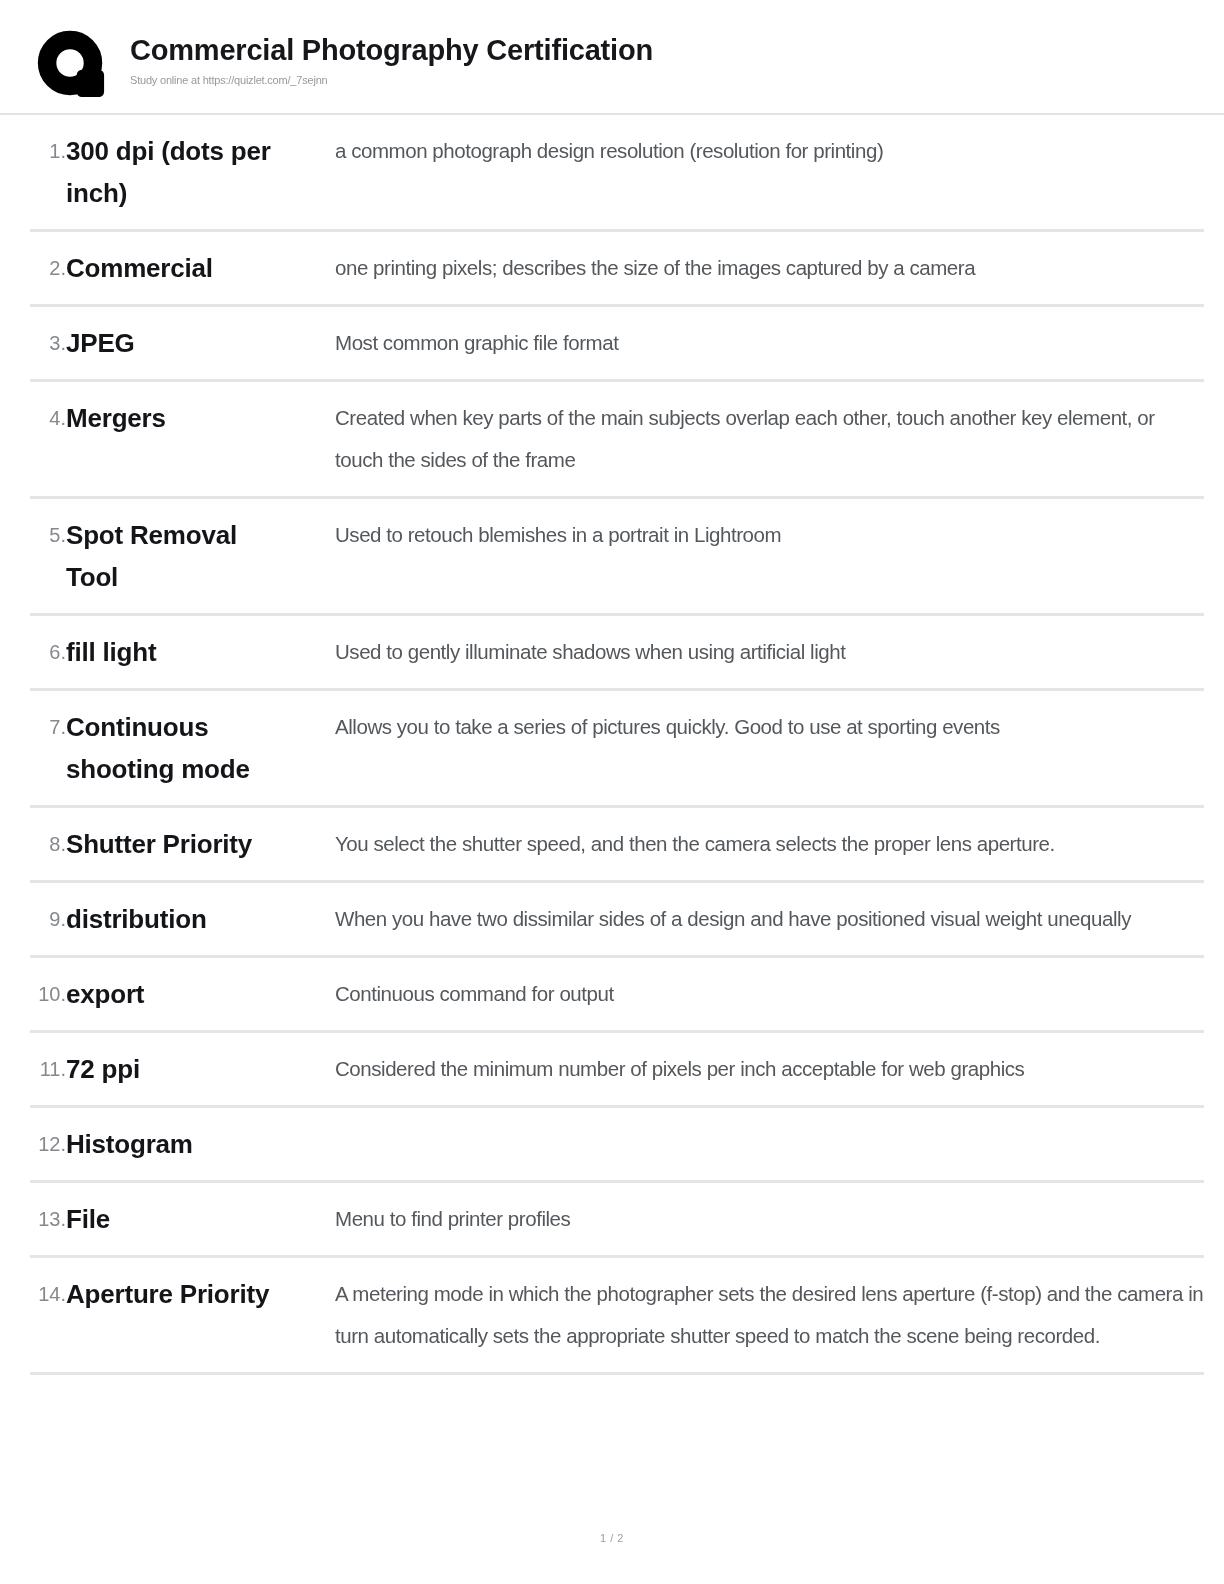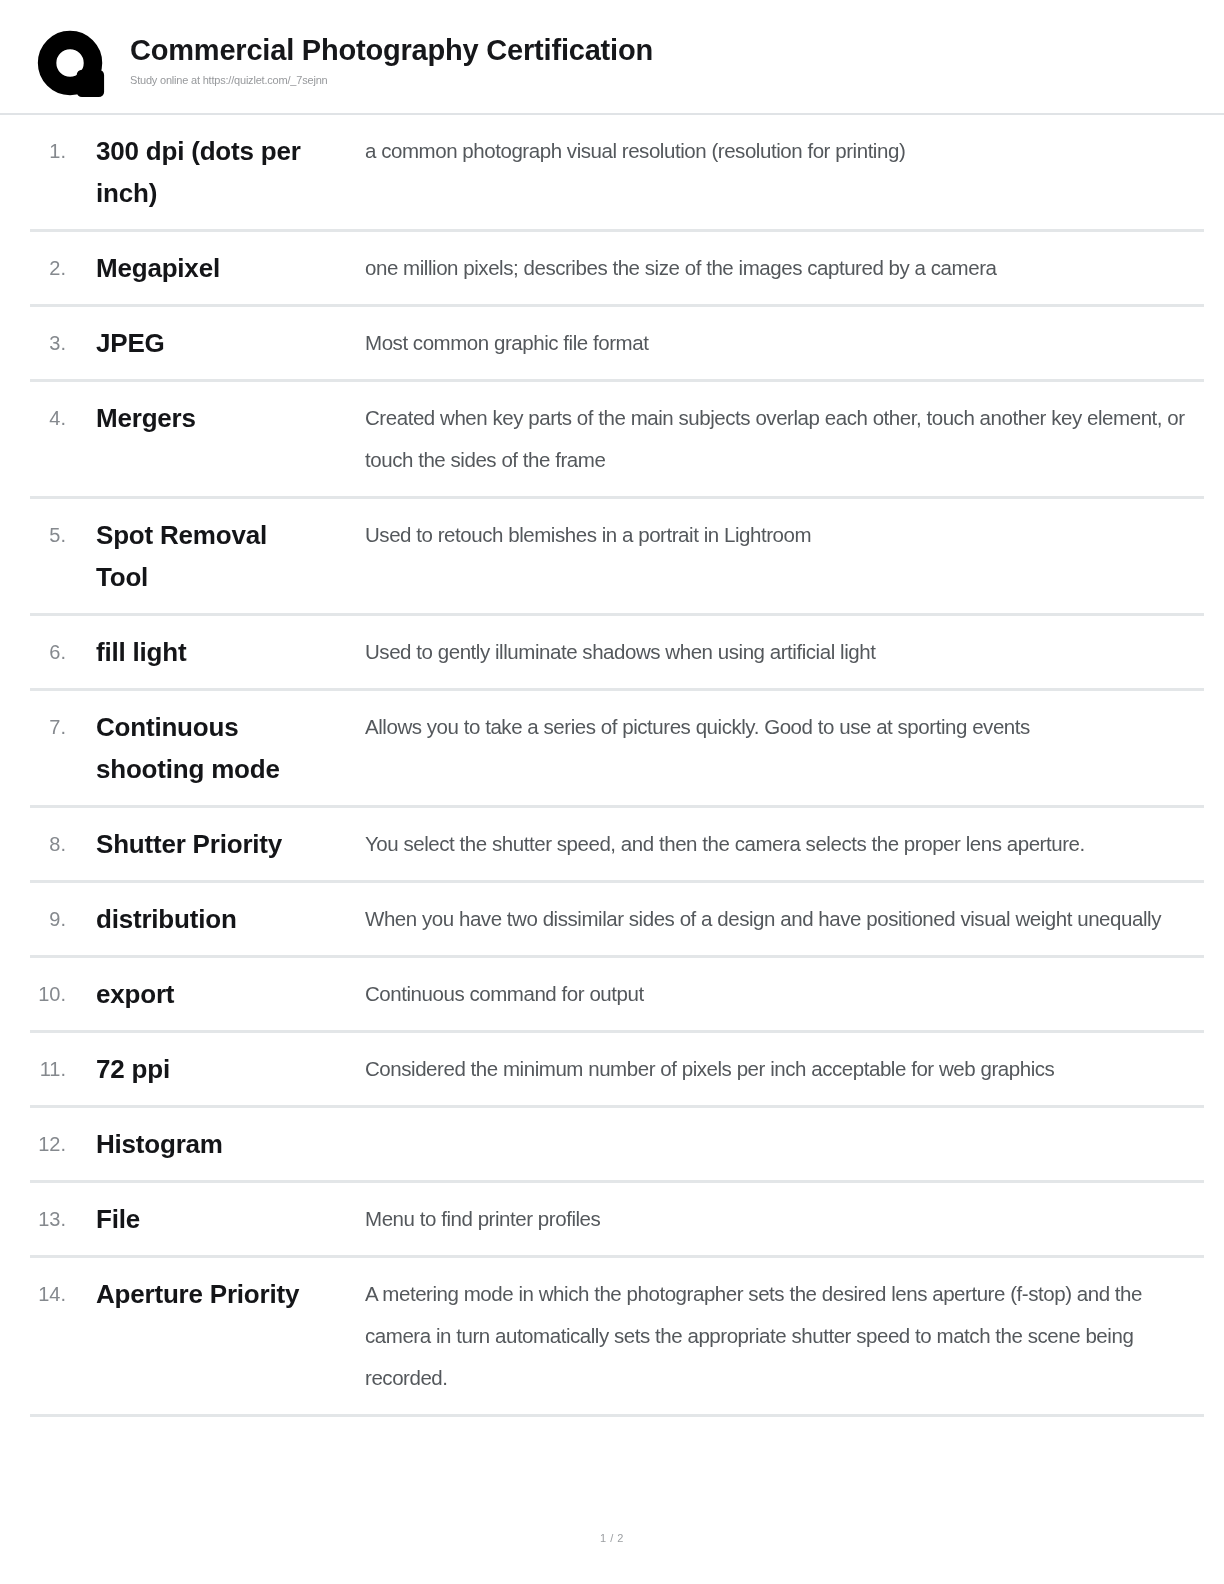--- a/index.html
+++ b/index.html
@@ -47,21 +47,20 @@
   }
   .num{
     flex:0 0 36px;
     text-align:right;
     font-size:20px;
     line-height:42px;
     color:#85898e;
   }
   .term{
     flex:0 0 252px;
-    margin-left:30px;
     font-size:26px;
     line-height:42px;
     font-weight:700;
     letter-spacing:-0.2px;
     color:#141518;
     white-space:pre-line;
   }
   .def{
     flex:1 1 auto;
     margin-left:17px;
@@ -99,27 +98,27 @@
       <h1 class="title">Commercial Photography Certification</h1>
       <a class="subtitle">Study online at https://quizlet.com/_7sejnn</a>
     </div>
   </header>
 
   <main class="list">
   <div class="row">
     <div class="num">1.</div>
     <div class="term">300 dpi (dots per
 inch)</div>
-    <div class="def">a common photograph visual resolution (resolution for printing)</div>
+    <div class="def">a common photograph design resolution (resolution for printing)</div>
   </div>
 
   <div class="row">
     <div class="num">2.</div>
-    <div class="term">Megapixel</div>
-    <div class="def">one million pixels; describes the size of the images captured by a camera</div>
+    <div class="term">Commercial</div>
+    <div class="def">one printing pixels; describes the size of the images captured by a camera</div>
   </div>
 
   <div class="row">
     <div class="num">3.</div>
     <div class="term">JPEG</div>
     <div class="def">Most common graphic file format</div>
   </div>
 
   <div class="row">
     <div class="num">4.</div>

